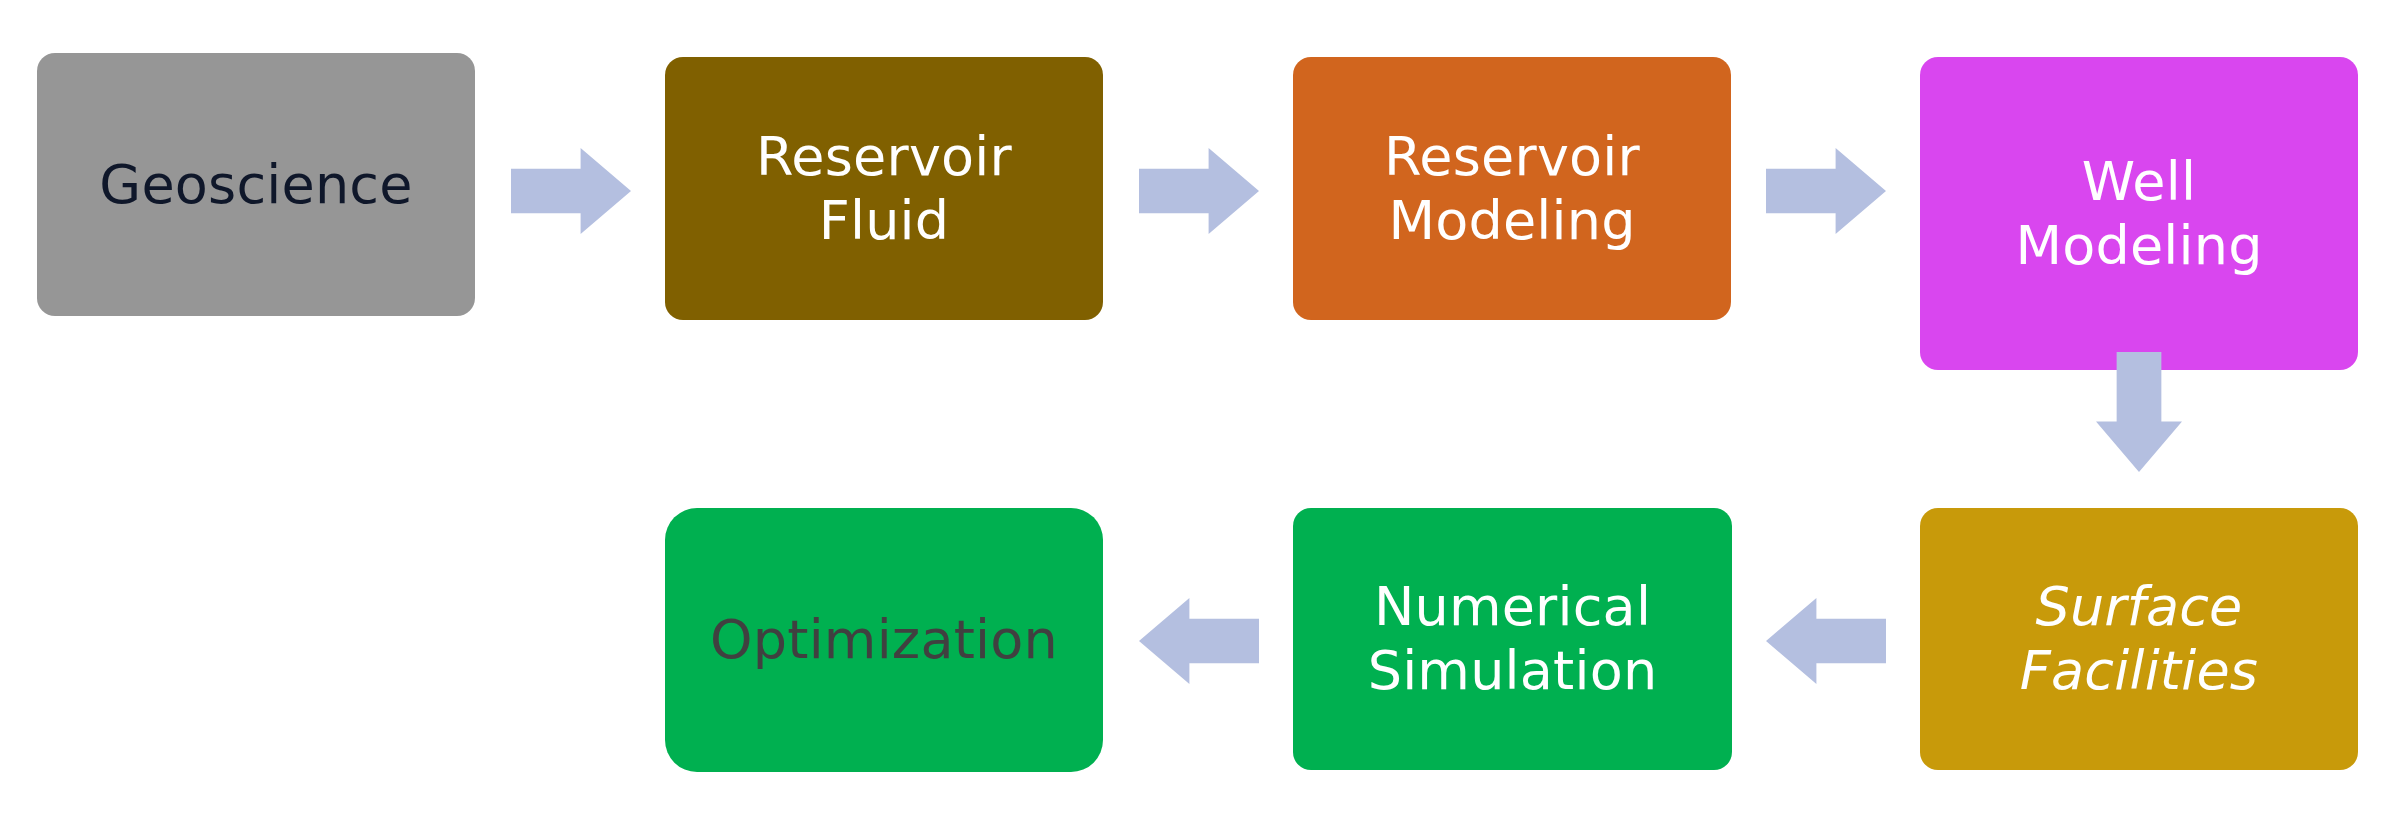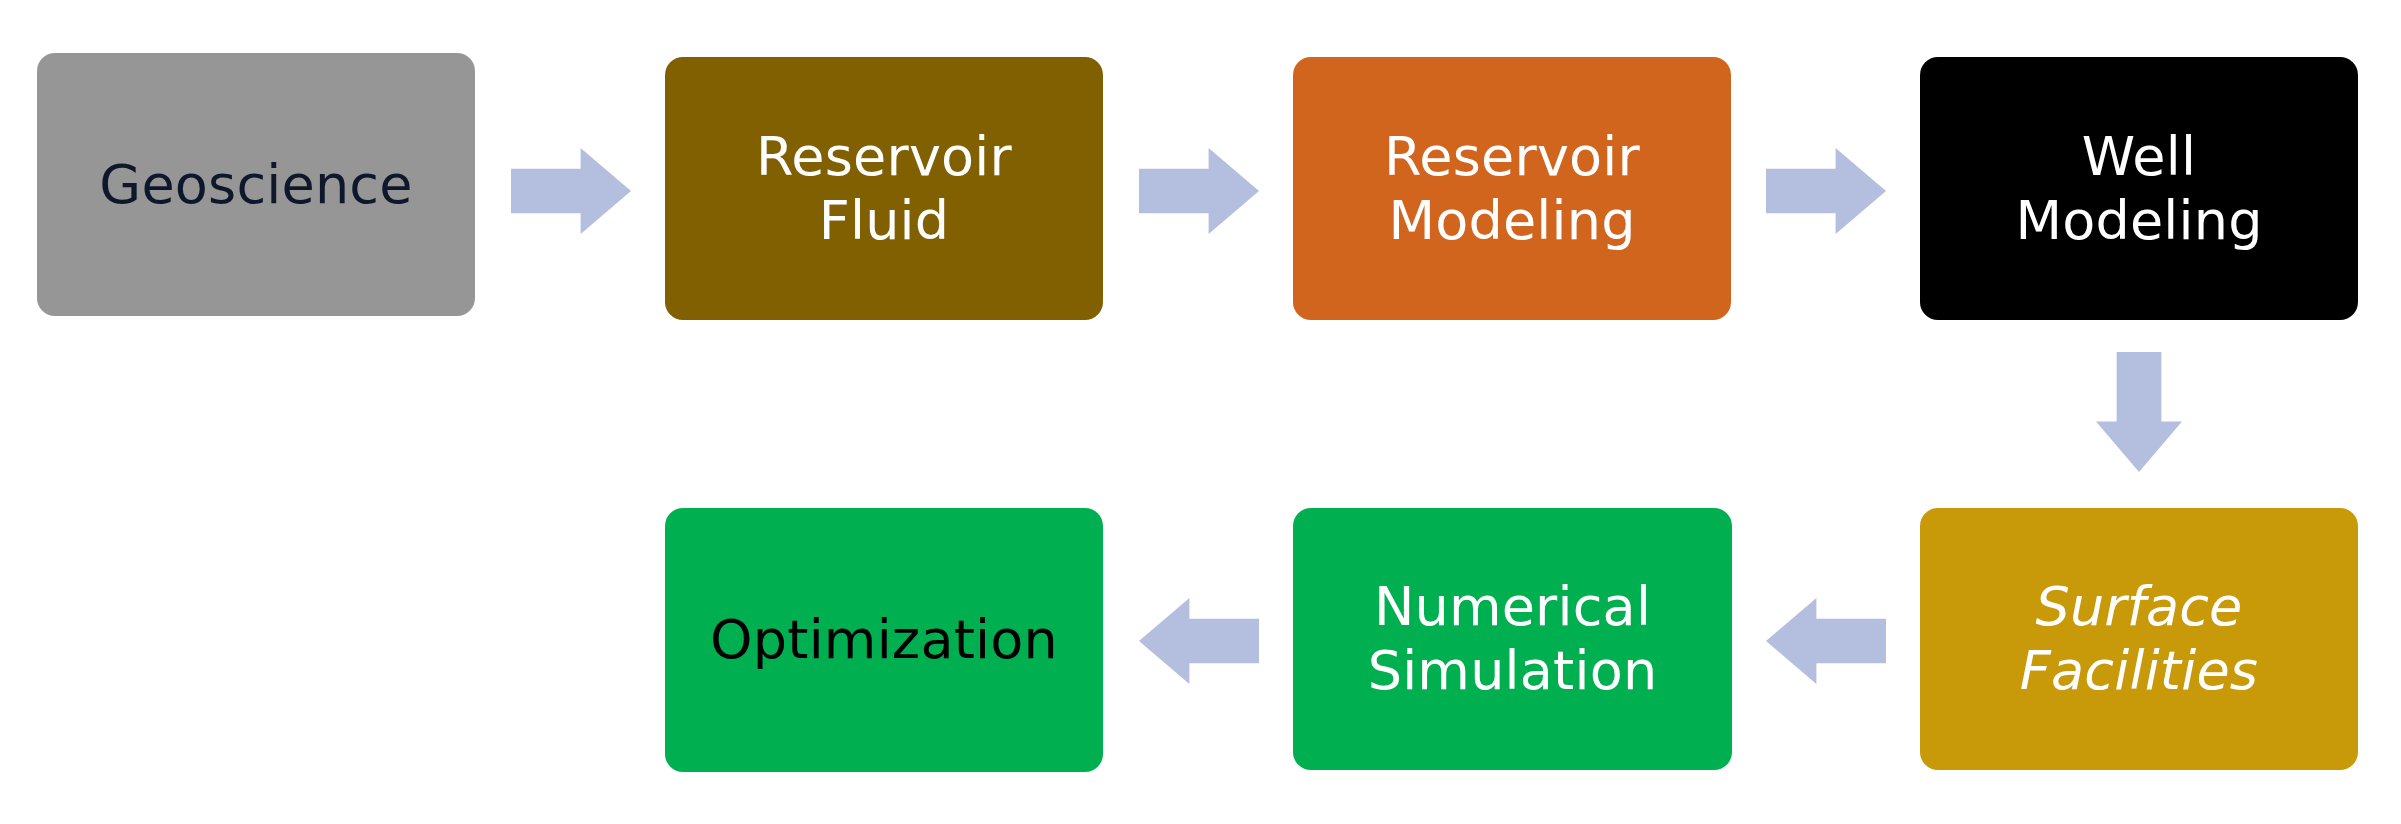--- a/index.html
+++ b/index.html
@@ -47,23 +47,23 @@
 </style>
 </head>
 <body>
 
 <div id="canvas" style="background: rgb(255, 255, 255);">
     <div class="node" style="left: 37px; top: 53px; width: 438px; height: 263px; background: rgb(150, 150, 150); color: #0f172a;"><span class="node-label">Geoscience</span></div>
     <div class="node" style="left: 665px; top: 57px; width: 438px; height: 263px; background: rgb(128, 96, 0); color: rgb(255, 255, 255);"><span class="node-label">Reservoir
 Fluid</span></div>
     <div class="node" style="left: 1293px; top: 57px; width: 438px; height: 263px; background: rgb(209, 101, 30); color: rgb(255, 255, 255);"><span class="node-label">Reservoir
 Modeling</span></div>
-    <div class="node" style="left: 1920px; top: 57px; width: 438px; height: 263px; background: #000000; color: rgb(255, 255, 255);"><span class="node-label">Well
+    <div class="node" style="left: 1920px; top: 57px; width: 438px; height: 313px; background: #d946ef; color: rgb(255, 255, 255);"><span class="node-label">Well
 Modeling</span></div>
-    <div class="node" style="left: 665px; top: 508px; width: 438px; height: 264px; background: rgb(0, 176, 80); color: #000000;"><span class="node-label">Optimization</span></div>
+    <div class="node" style="left: 665px; top: 508px; width: 438px; height: 264px; background: rgb(0, 176, 80); color: #404040; border-radius: 32px;"><span class="node-label">Optimization</span></div>
     <div class="node" style="left: 1293px; top: 508px; width: 439px; height: 262px; background: rgb(0, 176, 80); color: rgb(255, 255, 255);"><span class="node-label">Numerical
 Simulation</span></div>
     <div class="node" style="left: 1920px; top: 508px; width: 438px; height: 262px; background: rgb(200, 154, 10); color: rgb(255, 255, 255); font-style: italic;"><span class="node-label">Surface
 Facilities</span></div>
     <div class="arrow" style="left: 511px; top: 148px; width: 120px; height: 86px;">
       <svg viewBox="0 0 120 86" preserveAspectRatio="none">
         <polygon points="0,20.64 69.6,20.64 69.6,0 120,43 69.6,86 69.6,65.36 0,65.36" fill="#b4bfe0"></polygon>
       </svg>
     </div>
     <div class="arrow" style="left: 1139px; top: 148px; width: 120px; height: 86px;">

